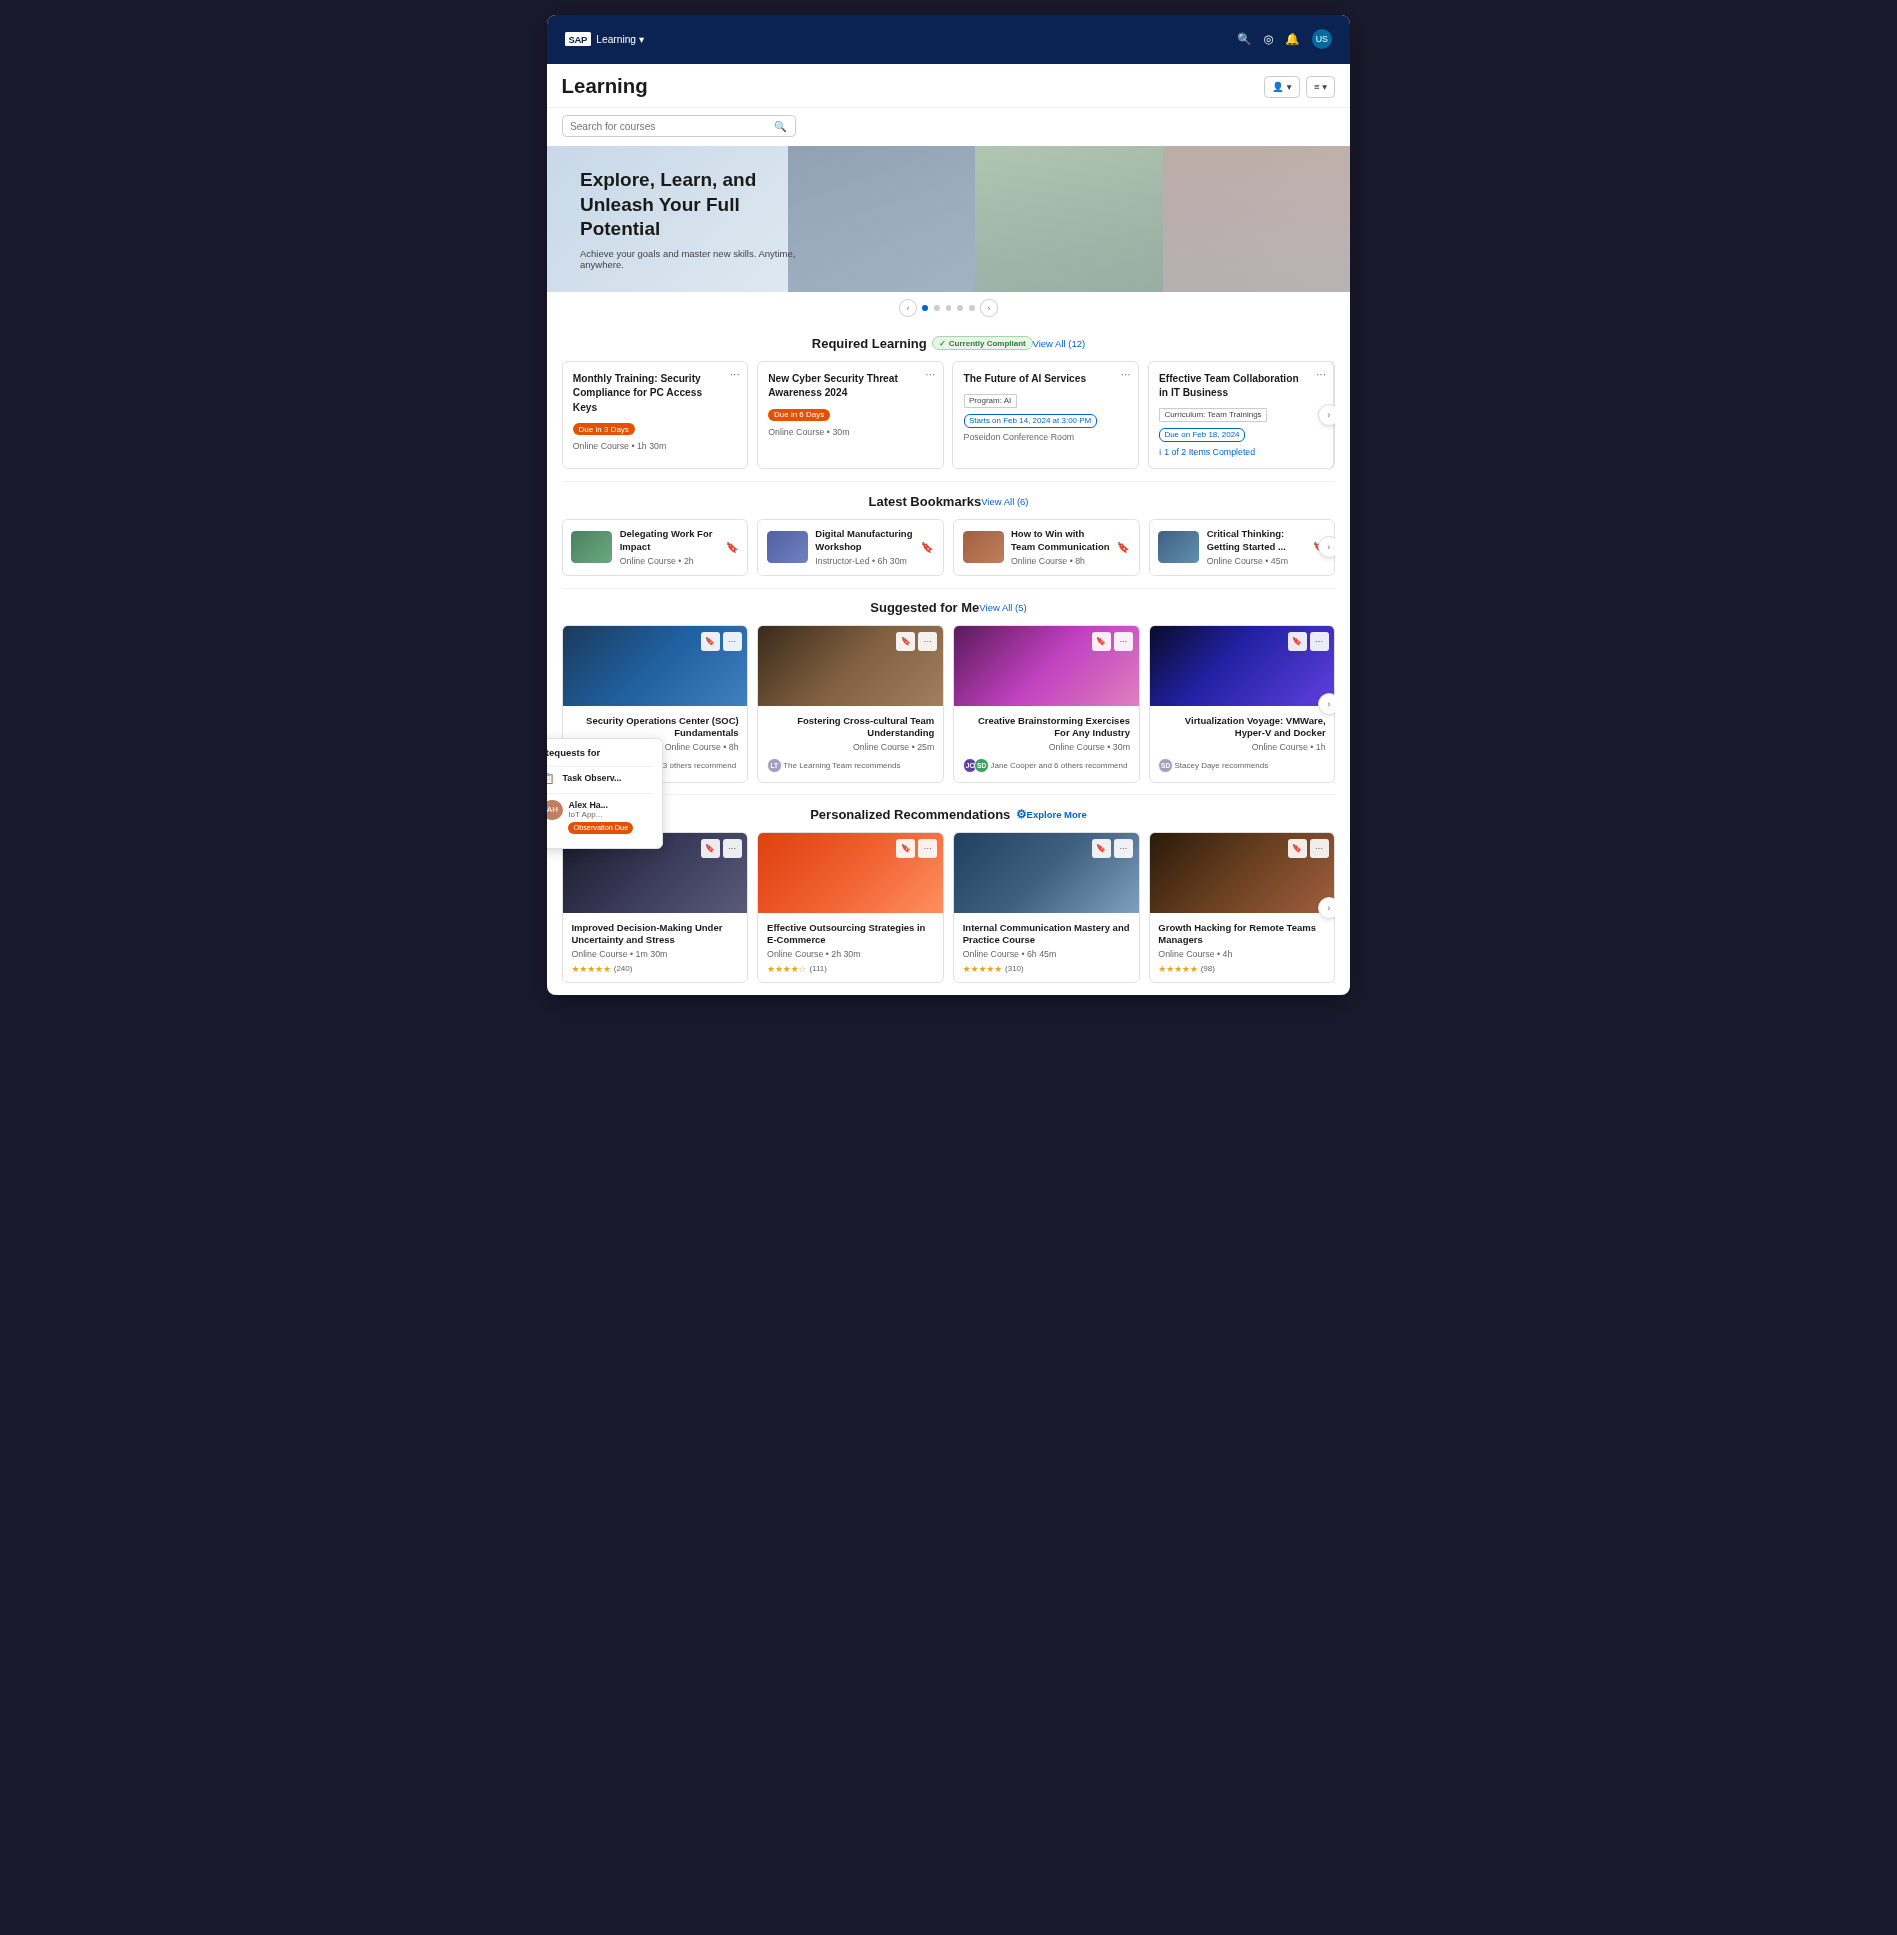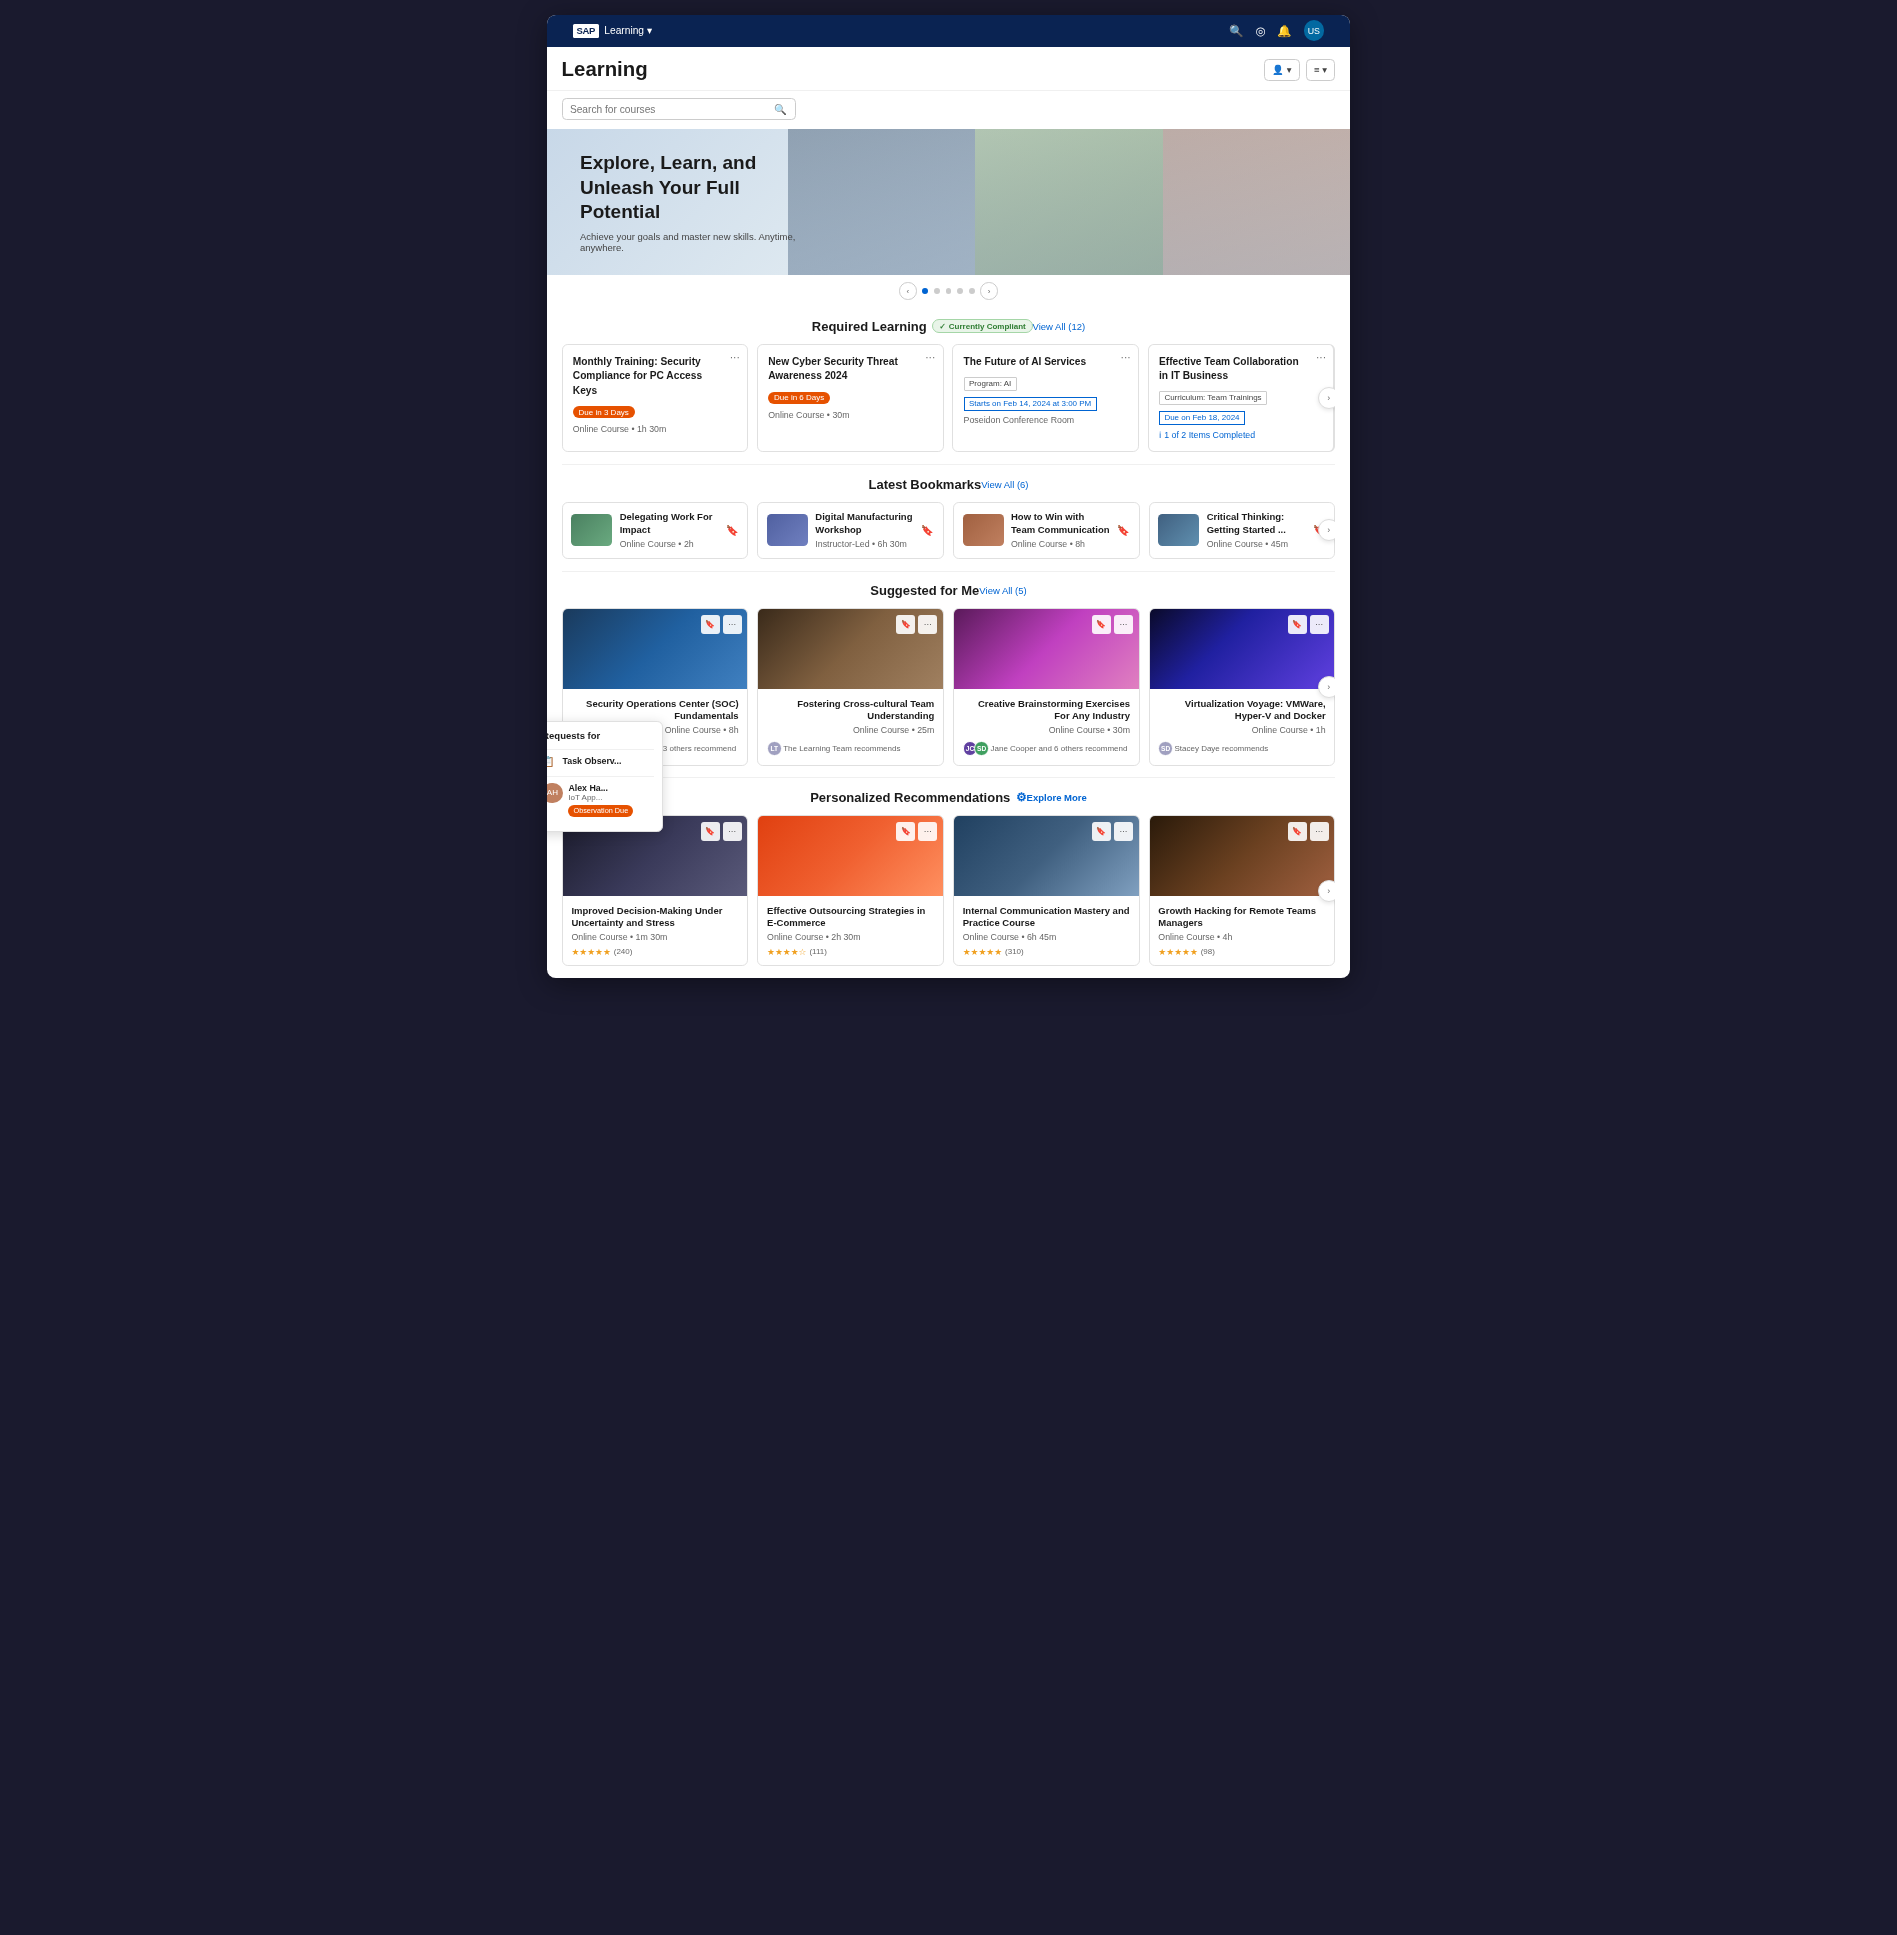--- a/index.html
+++ b/index.html
@@ -17,24 +17,24 @@
       background: #fff;
       border-radius: 8.8px;
       overflow: hidden;
       box-shadow: 0 5.8px 29px rgba(0,0,0,0.4);
       position: relative;
     }
 
     
     .top-nav {
       background: #0a2352;
-      height: 32px;
-      display: flex;
-      align-items: center;
-      padding: 0 26px;
+      height: 49px;
+      display: flex;
+      align-items: center;
+      padding: 0 18px;
       justify-content: space-between;
     }
     .top-nav-left {
       display: flex;
       align-items: center;
       gap: 5.8px;
     }
     .sap-logo {
       background: #fff;
       color: #0a2352;
@@ -302,21 +302,21 @@
       border: 0.7px solid #ccc;
       border-radius: 1px;
       padding: 1.5px 4.4px;
       font-size: 8px;
       color: #444;
       margin-bottom: 4.4px;
     }
     .date-badge {
       display: inline-block;
       border: 0.7px solid #0064d2;
-      border-radius: 0;
+      border-radius: 6px;
       padding: 1.5px 4.4px;
       font-size: 8px;
       color: #0064d2;
       margin-bottom: 4.4px;
     }
     .completed-info {
       font-size: 8.8px;
       color: #0064d2;
       display: flex;
       align-items: center;

